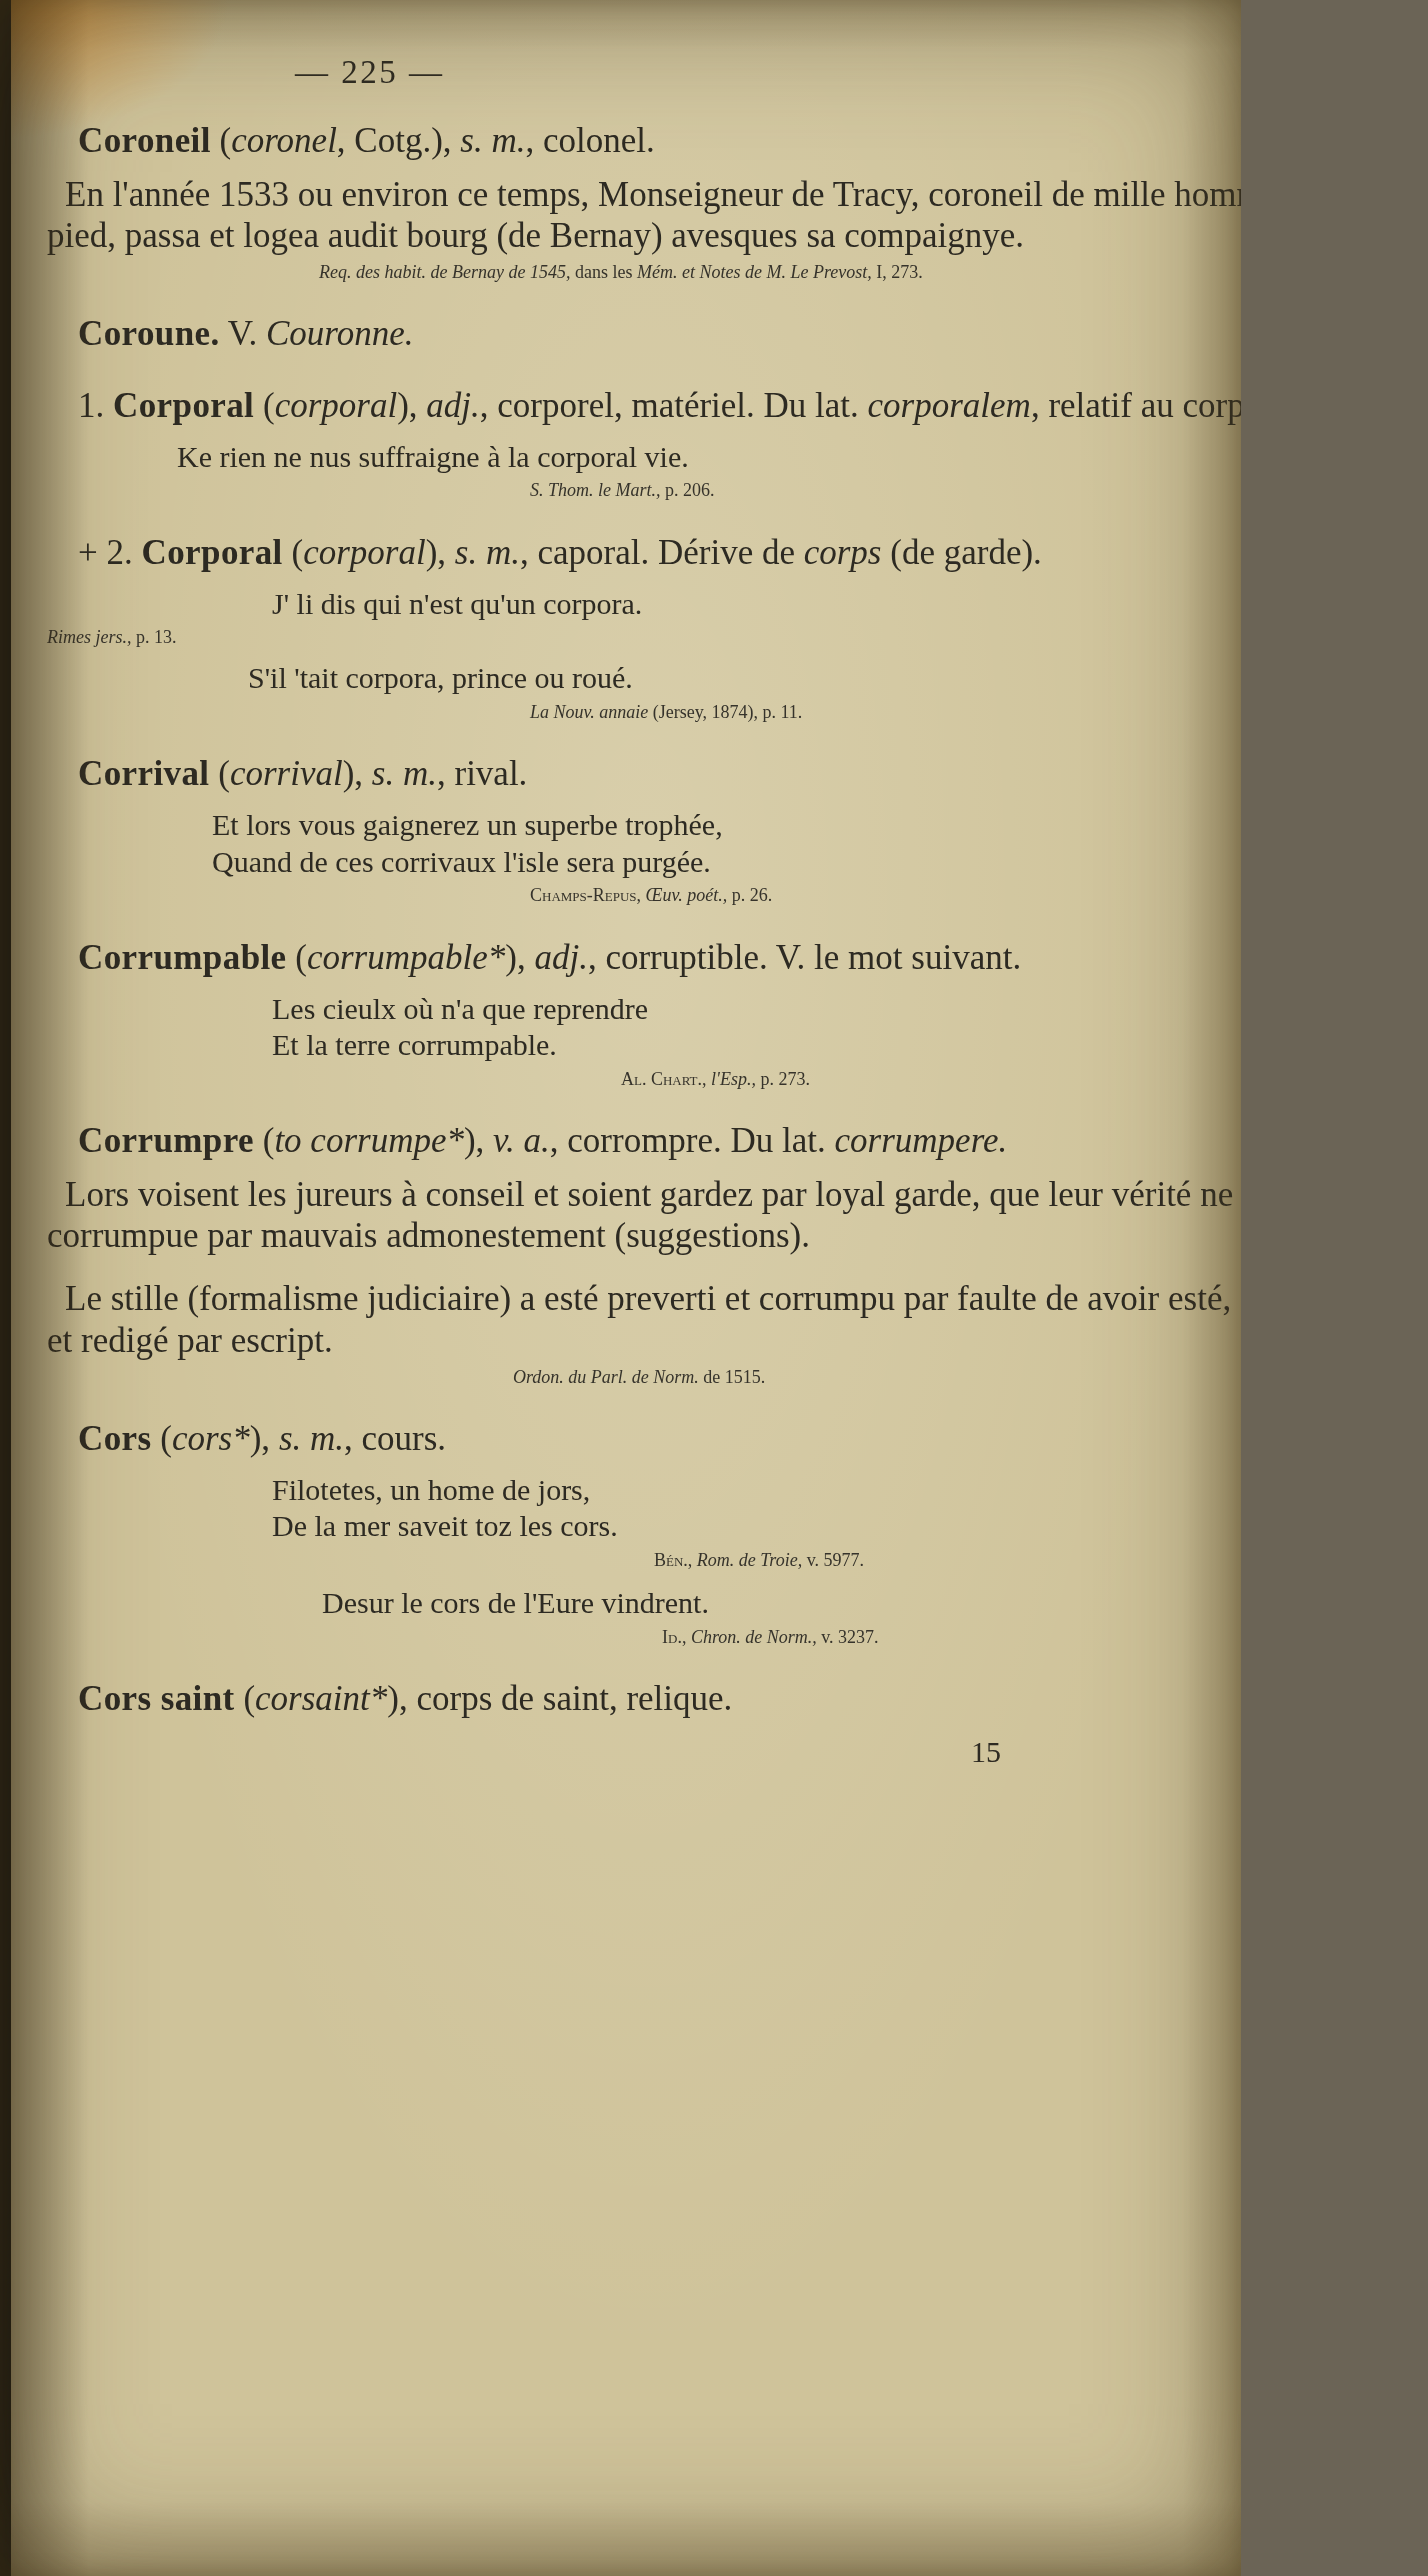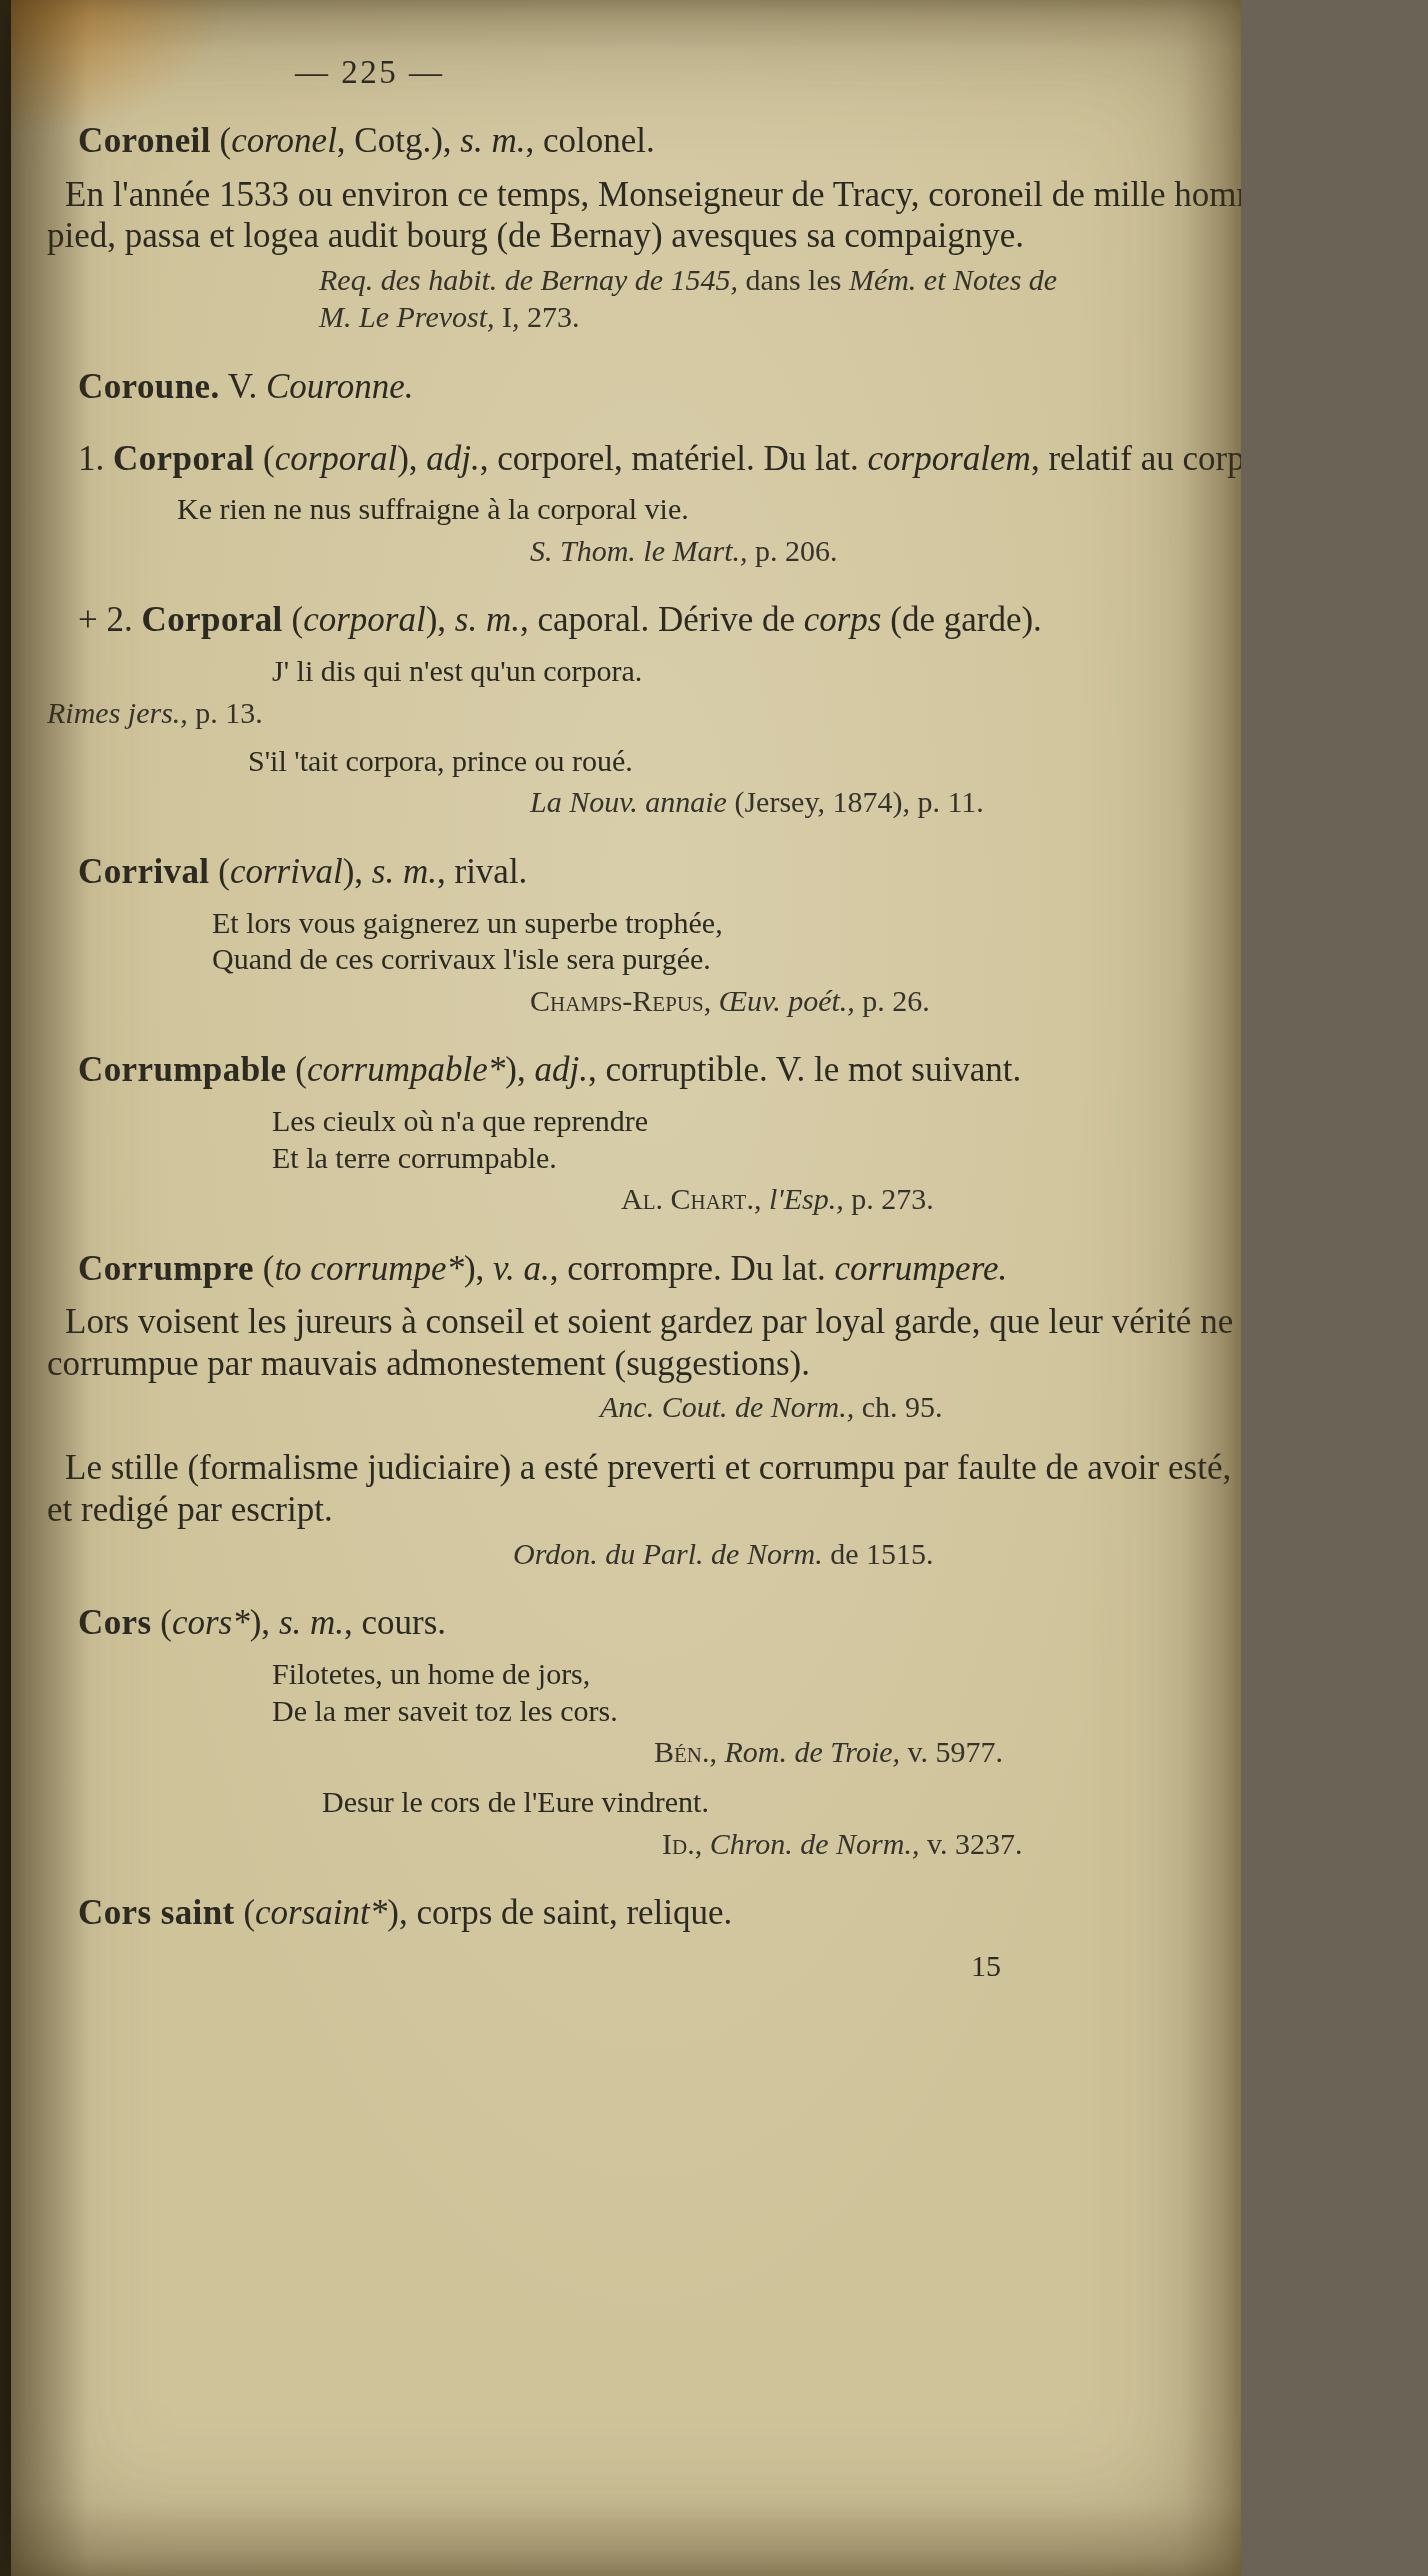--- a/index.html
+++ b/index.html
@@ -23,21 +23,21 @@
   .spine-shadow { position:absolute; left:10.7px; top:0; bottom:0; width:78px; background:linear-gradient(90deg, rgba(42,31,12,0.45), rgba(42,31,12,0)); z-index:3; }
   .corner-stain { position:absolute; left:0; top:0; width:231px; height:140px; background: radial-gradient(ellipse at 0% 0%, rgba(215,139,45,0.85), rgba(215,139,45,0) 70%); z-index:2; }
   .content { position:absolute; left:47px; top:54px; width:1307px; z-index:1; }
   p { margin:0; }
   .pagenum { font-size:33px; line-height:1.1; margin-left:248px; letter-spacing:2.5px; display:inline-block; }
   .head { font-size:35px; line-height:1.19; margin-top:30px; text-indent:31px; }
   .hw { font-weight:bold; letter-spacing:0.4px; }
   .para { font-size:35px; line-height:1.19; margin-top:11.6px; text-indent:18px; }
   .quote { font-size:30px; line-height:1.22; margin-top:12px; }
   .quote-line { white-space:normal; }
-  .cite { font-size:30px; line-height:1.25; margin-top:4.1px; color:#36332b; }
+  .cite { font-size:18px; line-height:1.25; margin-top:4.1px; color:#36332b; }
   .sc { font-variant: small-caps; }
   i { font-style: italic; text-align: center; }
   .footer-num { font-size:30px; margin-top:15px; margin-left:924px; }
 </style>
 </head>
 <body>
 
 <div class="page">
   <div class="corner-stain"></div>
   <div class="spine-shadow"></div>
@@ -78,21 +78,20 @@
 
     <p class="head"><b class="hw">Corrumpable</b><span> (</span><i>corrumpable*</i><span>), </span><i>adj.</i><span>, corruptible. V. le mot suivant.</span></p>
     <div class="quote" style="margin-left:225px;">
         <div class="quote-line">Les cieulx où n'a que reprendre</div>
         <div class="quote-line">Et la terre corrumpable.</div>
       </div>
     <p class="cite" style="margin-left:574px;"><span class="sc">Al. Chart.,</span><i> l'Esp.,</i><span> p. 273.</span></p>
 
     <p class="head"><b class="hw">Corrumpre</b><span> (</span><i>to corrumpe*</i><span>), </span><i>v. a.</i><span>, corrompre. Du lat. </span><i>corrumpere.</i></p>
     <p class="para">Lors voisent les jureurs à conseil et soient gardez par loyal garde, que leur vérité ne soit corrumpue par mauvais admonestement (suggestions).</p>
-    <p class="cite" style="margin-left:553px;"><i>Anc. Cout. de Norm.,</i><span> ch. 95.</span></p>
     <p class="para" style="margin-top:21.5px;">Le stille (formalisme judiciaire) a esté preverti et corrumpu par faulte de avoir esté, arresté et redigé par escript.</p>
     <p class="cite" style="margin-left:466px;"><i>Ordon. du Parl. de Norm.</i><span> de 1515.</span></p>
 
     <p class="head"><b class="hw">Cors</b><span> (</span><i>cors*</i><span>), </span><i>s. m.</i><span>, cours.</span></p>
     <div class="quote" style="margin-left:225px;">
         <div class="quote-line">Filotetes, un home de jors,</div>
         <div class="quote-line">De la mer saveit toz les cors.</div>
       </div>
     <p class="cite" style="margin-left:607px;"><span class="sc">Bén.,</span><i> Rom. de Troie,</i><span> v. 5977.</span></p>
     <div class="quote" style="margin-left:275px; margin-top:13.2px;">

